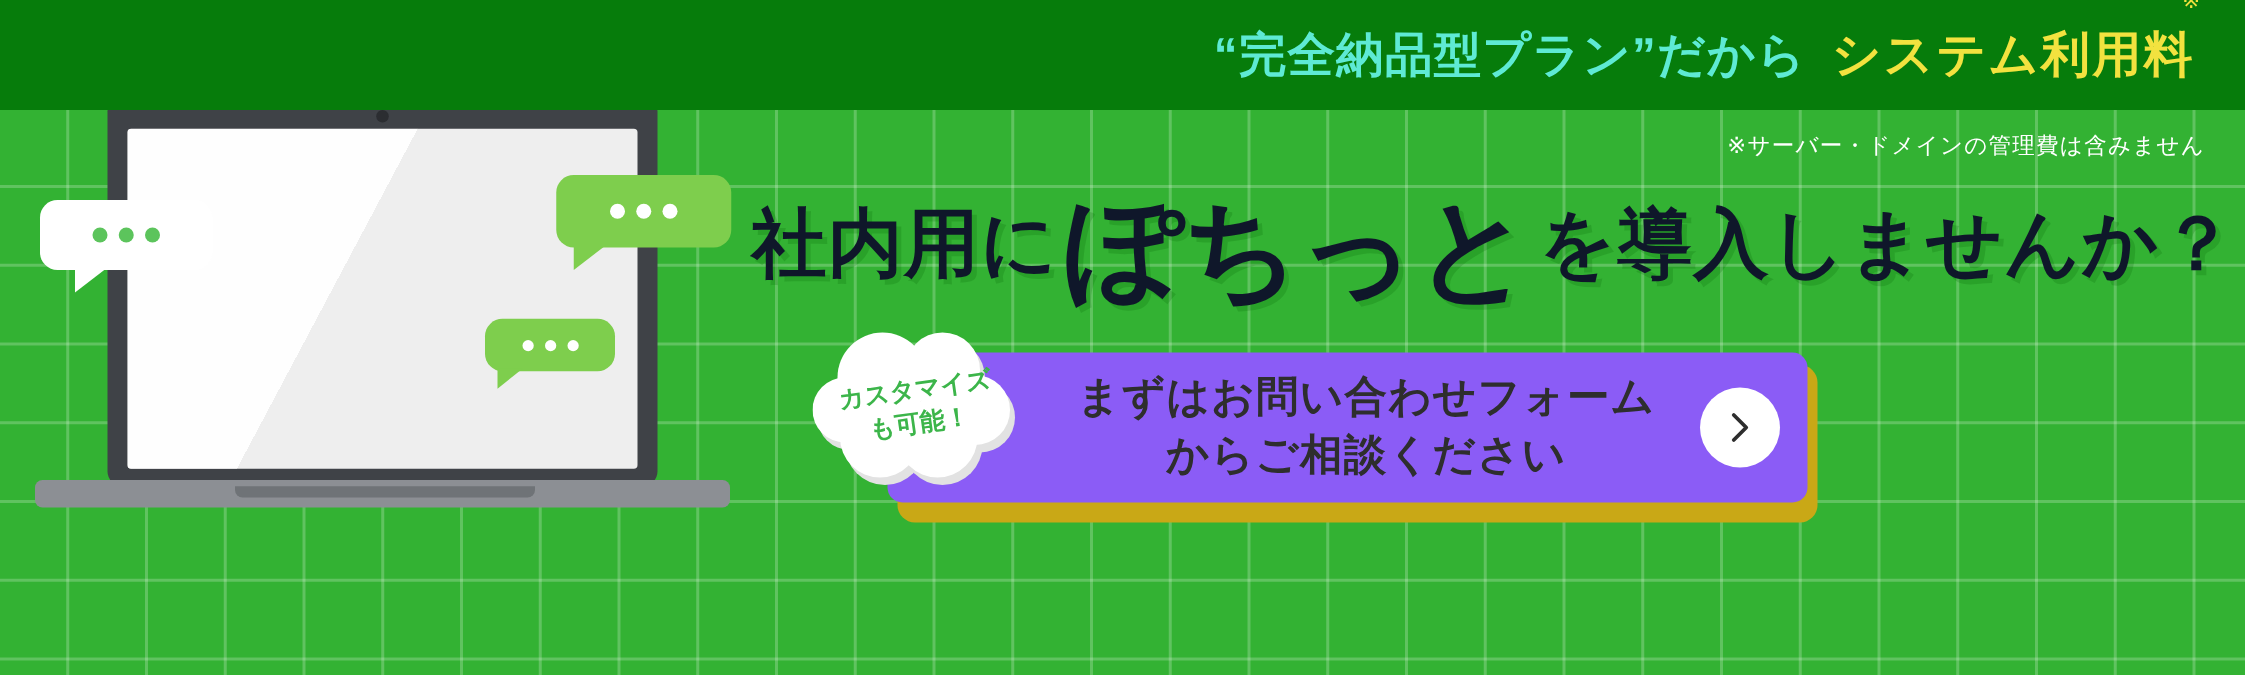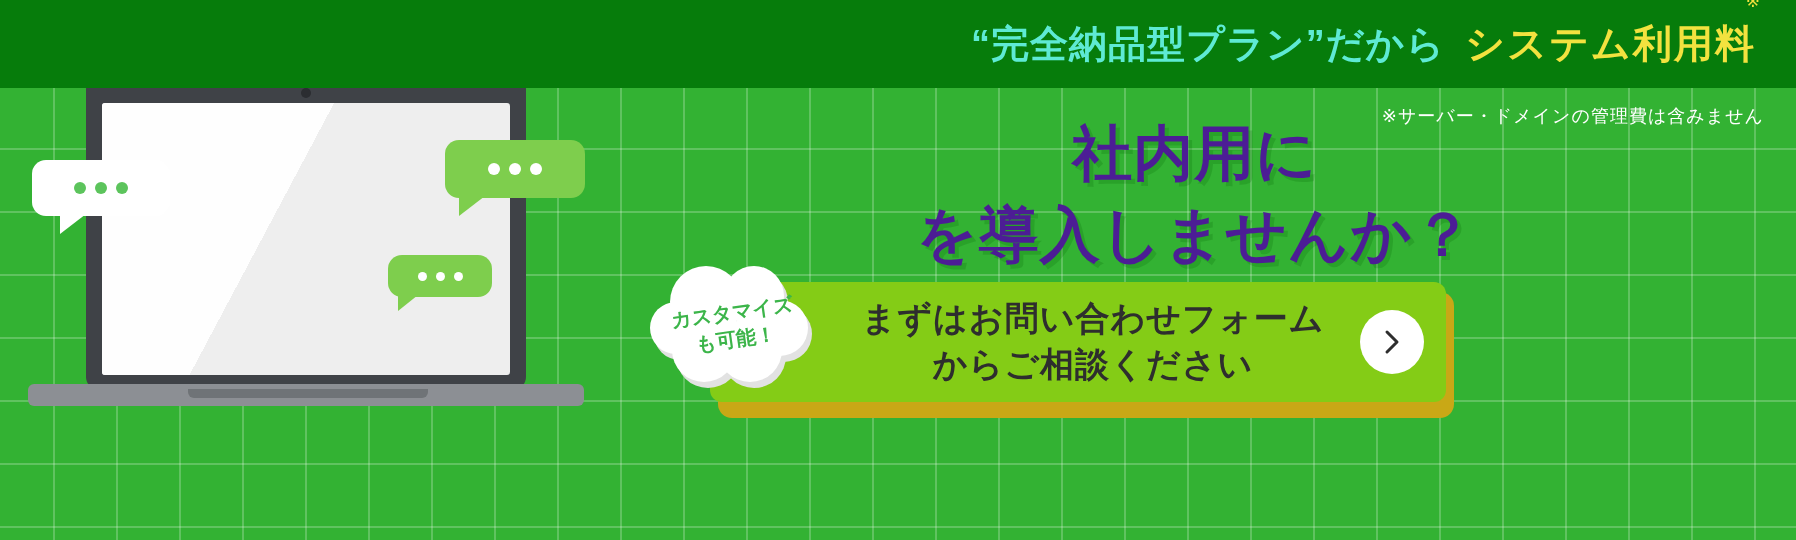--- a/index.html
+++ b/index.html
@@ -105,23 +105,22 @@
   .bub-c{left:388px;top:255px;width:104px;height:42px;background:#7ece4d;}
   .bub-c .dot{width:9px;height:9px;background:#ffffff;}
   .bub-c .bub-tail{
     left:10px;bottom:-14px;border-left:0 solid transparent;
     border-right:20px solid transparent;border-top:16px solid #7ece4d;
   }
   
   .headline{
     position:absolute;left:610px;top:145px;width:1170px;height:100px;
     display:flex;align-items:center;justify-content:center;
-    color:#4c1d95;white-space:nowrap;z-index:6;
+    color:#0f172a;white-space:nowrap;z-index:6;
     text-shadow:4px 4px 0 rgba(0,90,0,.18);
-    flex-direction:column;
   }
   .hl-s{font-size:60px;font-weight:bold;letter-spacing:1px;}
   .hl-brand{
     font-size:92px;font-weight:bold;letter-spacing:-1px;
     margin:0 6px;line-height:.9;position:relative;top:4px;
   }
   
   .cloud{
     position:absolute;left:650px;top:262px;width:168px;height:128px;z-index:9;
   }
@@ -131,21 +130,21 @@
     color:#3cb54a;font-size:20px;font-weight:bold;line-height:1.35;
     transform:rotate(-8deg);text-align:center;
   }
   
   .cta-shadow{
     position:absolute;left:718px;top:292px;width:736px;height:126px;
     background:#c9a816;border-radius:14px;z-index:6;
   }
   .cta{
     position:absolute;left:710px;top:282px;width:736px;height:120px;
-    background:#84cc16;border-radius:12px;z-index:7;
+    background:#8b5cf6;border-radius:12px;z-index:7;
     display:flex;align-items:center;justify-content:center;
   }
   .cta-text{
     color:#2e2e2e;font-size:34px;font-weight:bold;line-height:1.35;
     text-align:center;letter-spacing:1px;padding-left:30px;
   }
   .cta-arrow{
     position:absolute;right:22px;top:50%;margin-top:-32px;
     width:64px;height:64px;border-radius:50%;background:#ffffff;
     display:flex;align-items:center;justify-content:center;
@@ -212,20 +211,21 @@
 
   <div class="bub bub-c">
     <span class="dot"></span>
     <span class="dot"></span>
     <span class="dot"></span>
     <span class="bub-tail"></span>
   </div>
 
   <div class="headline">
     <span class="hl-s">社内用に</span>
+    <span class="hl-brand">ぽちっと</span>
     <span class="hl-s">を導入しませんか？</span>
   </div>
 
   <div class="cta-shadow"></div>
 
   <div class="cta">
     <div class="cta-text">
       <div>まずはお問い合わせフォーム</div>
       <div>からご相談ください</div>
     </div>

